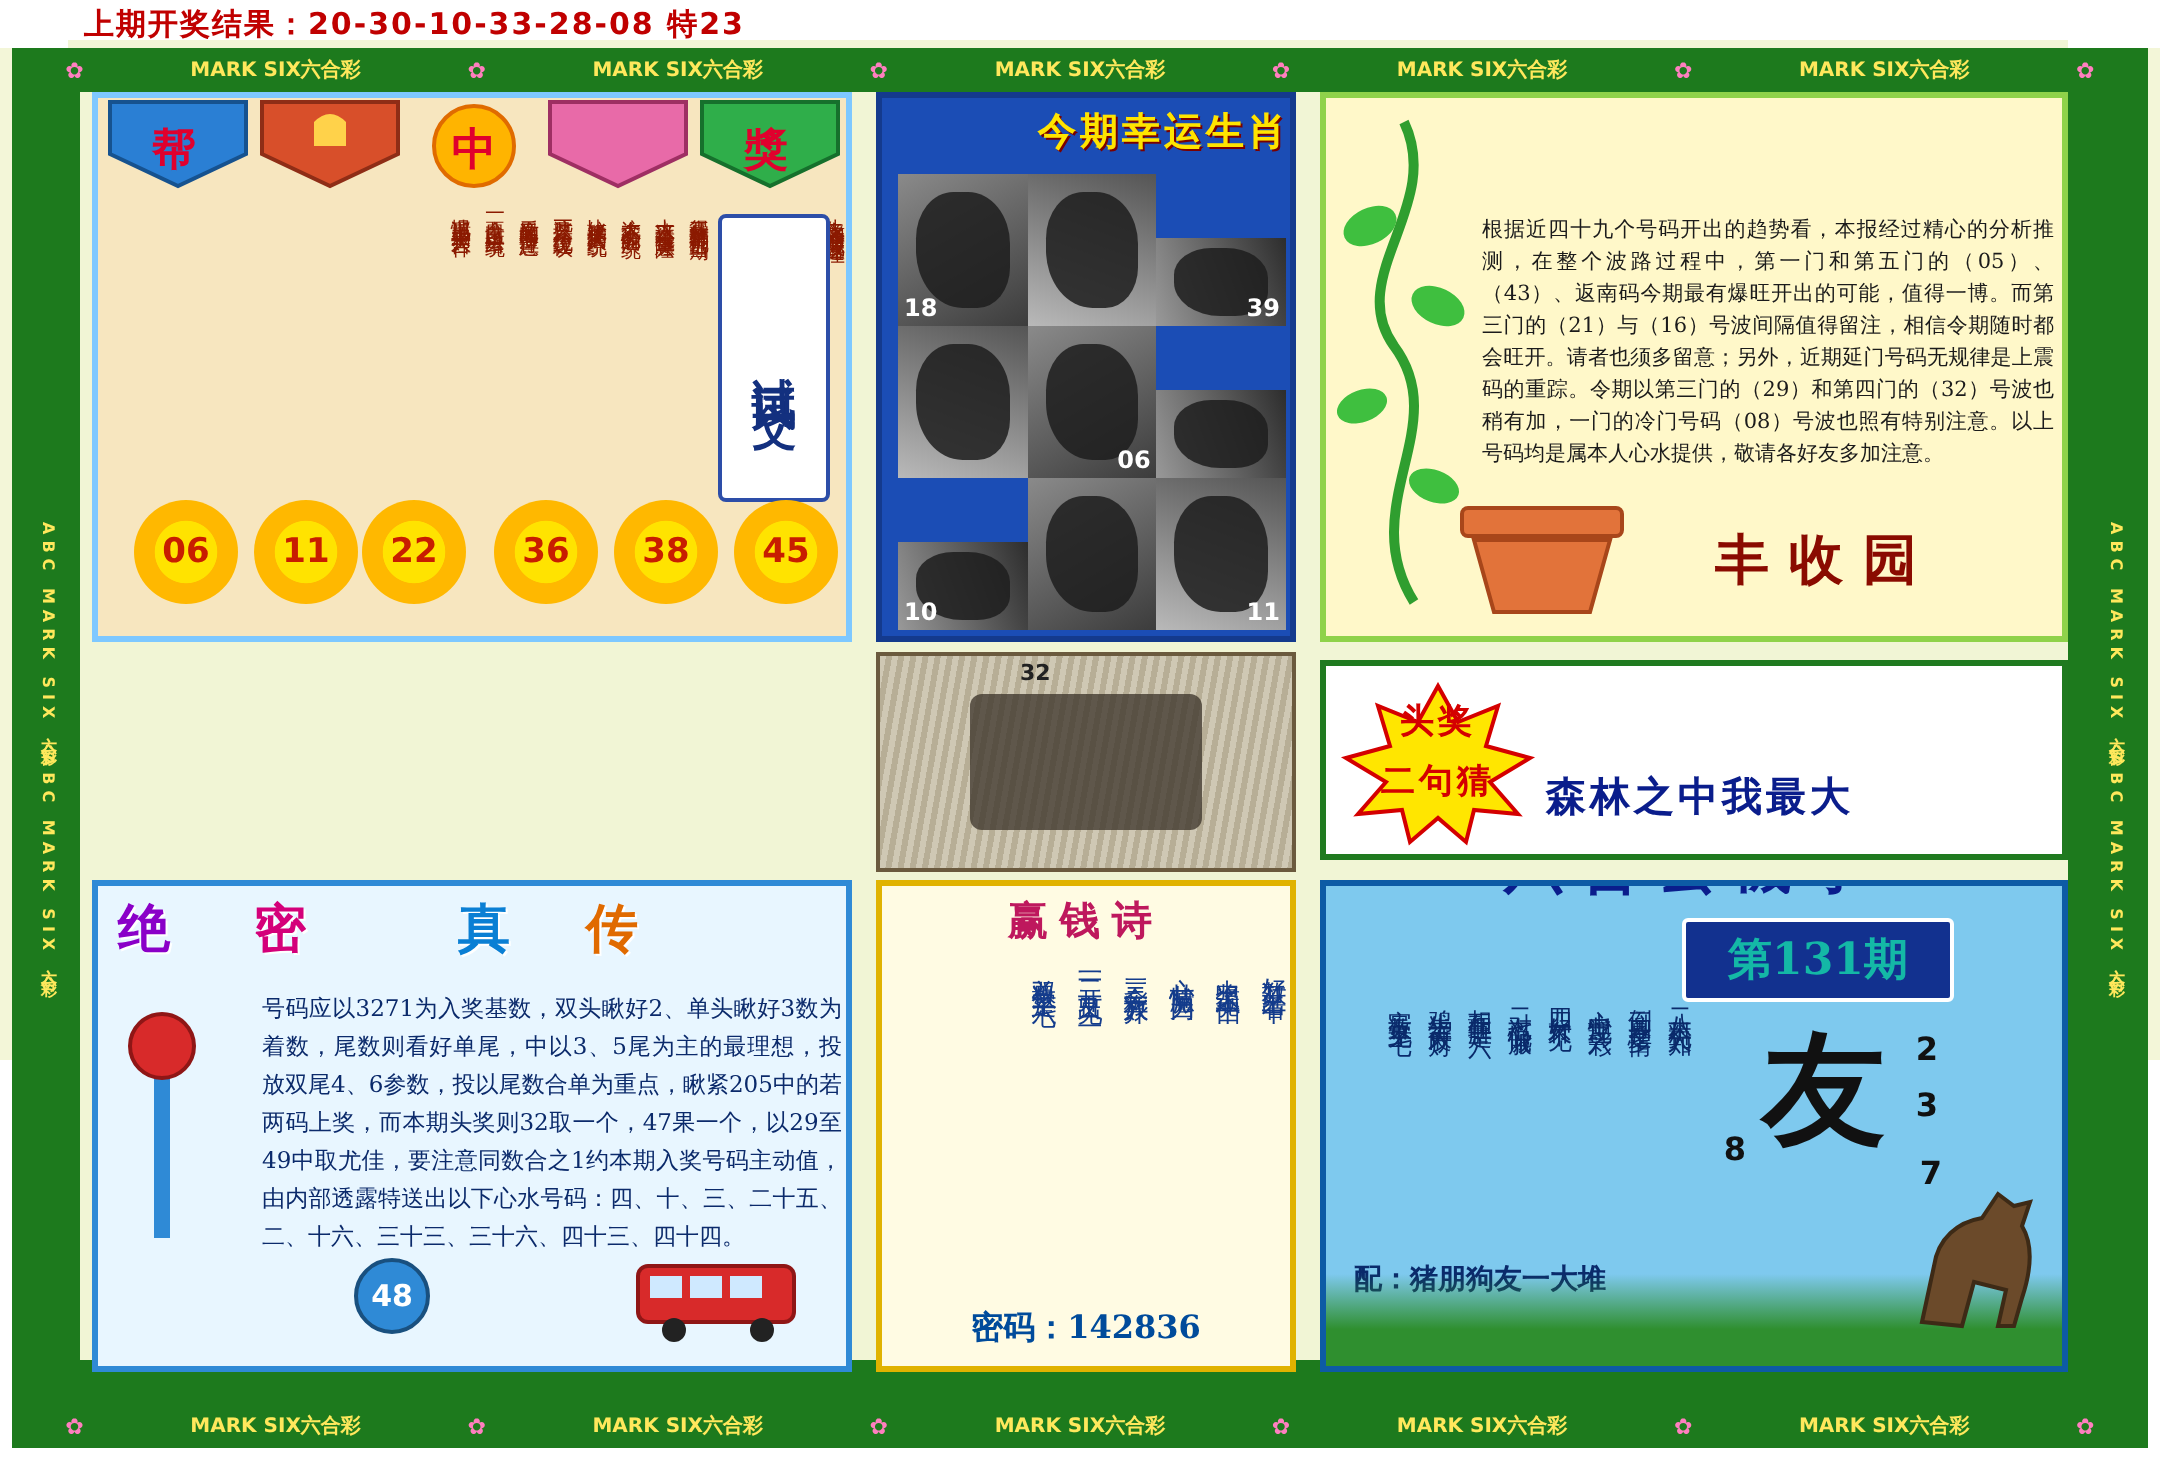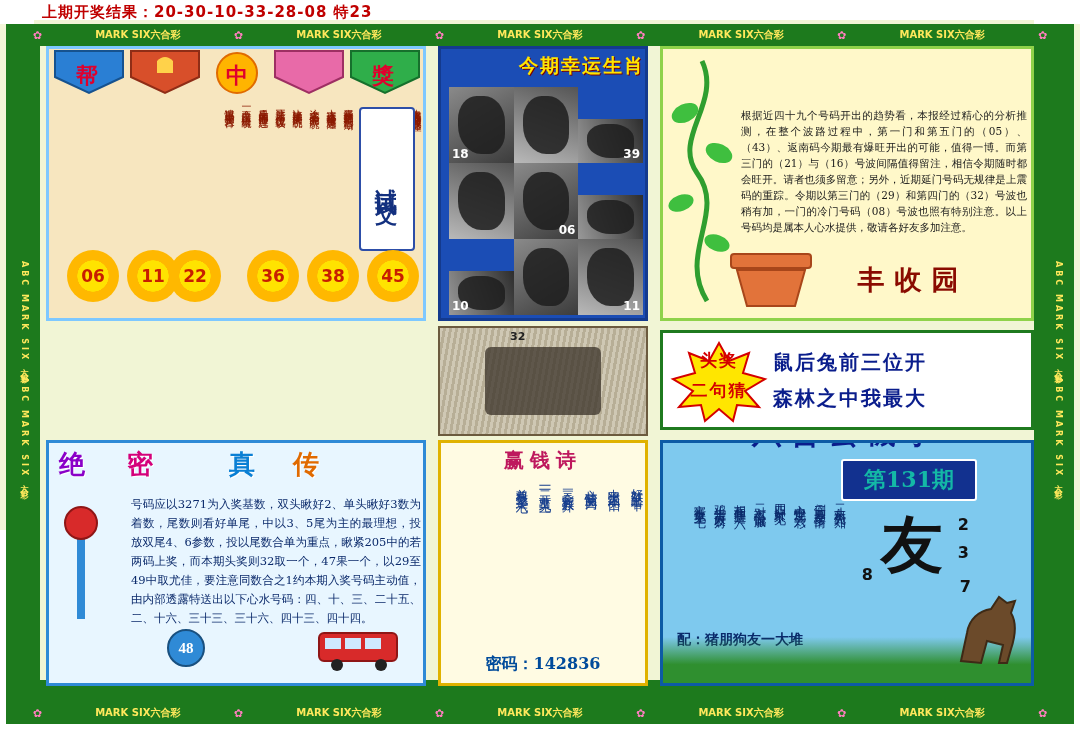--- a/index.html
+++ b/index.html
@@ -140,23 +140,23 @@
   
   #panelG{left:46px;top:440px;width:380px;height:246px;background:#e8f6ff;border:3px solid #2f8ad6;}
   .gTitleRow{position:absolute;left:0;top:0;width:100%;height:46px;}
   .gTitleChar{position:absolute;top:4px;color:#8a00c8;font-weight:bold;font-size:26px;
     font-family:"DejaVu Serif","Liberation Serif",serif;text-shadow:1px 1px 0 #fff;}
   .gBody{position:absolute;left:82px;top:52px;width:290px;height:140px;
     font-size:11.5px;line-height:19px;color:#0b2a6b;text-align:justify;
     font-family:"DejaVu Serif","Liberation Serif",serif;}
   .bus{position:absolute;right:14px;bottom:10px;width:92px;height:46px;}
   .lamp{position:absolute;left:12px;top:60px;width:40px;height:120px;}
-  .ball48{position:absolute;left:118px;bottom:16px;width:34px;height:34px;border-radius:50%;
+  .ball48{position:absolute;left:128px;bottom:16px;width:34px;height:34px;border-radius:50%;
     background:#2f8ad6;color:#fff;font-weight:bold;font-size:15px;display:flex;
-    align-items:center;justify-content:center;border:2px solid #19507f;font-family:Liberation Serif, serif;}
+    align-items:center;justify-content:center;border:2px solid #19507f;}
 
   
   #panelH{left:438px;top:440px;width:210px;height:246px;background:#fffbe3;border:3px solid #e0b200;}
   .hTitle{position:absolute;left:0;top:4px;width:100%;text-align:center;color:#be185d;
     font-weight:bold;font-size:20px;letter-spacing:6px;font-family:"DejaVu Serif","Liberation Serif",serif;}
   .hCols{position:absolute;left:6px;top:36px;width:198px;height:170px;display:flex;
     flex-direction:row-reverse;justify-content:flex-start;gap:7px;}
   .hCol{writing-mode:vertical-rl;text-orientation:upright;font-size:12.5px;line-height:16px;
     color:#143c8c;font-family:"DejaVu Serif","Liberation Serif",serif;letter-spacing:2px;}
   .hCode{position:absolute;left:0;bottom:8px;width:100%;text-align:center;
@@ -267,21 +267,21 @@
 
     <div class="flowerRow">
       <div class="flower" style="left:18px;">
         <div class="petal"></div>
         <div class="num">06</div>
       </div>
       <div class="flower" style="left:78px;">
         <div class="petal"></div>
         <div class="num">11</div>
       </div>
-      <div class="flower" style="left:120px;">
+      <div class="flower" style="left:132px;">
         <div class="petal"></div>
         <div class="num">22</div>
       </div>
       <div class="flower" style="left:198px;">
         <div class="petal"></div>
         <div class="num">36</div>
       </div>
       <div class="flower" style="left:258px;">
         <div class="petal"></div>
         <div class="num">38</div>
@@ -357,21 +357,20 @@
     <div class="etchFig"></div>
     <div class="etchNum">32</div>
   </div>
 
   <div class="panel" id="panelF">
     <svg class="burst" viewBox="0 0 100 82">
       <path d="M50 2 L60 20 L80 12 L74 32 L96 38 L76 50 L90 66 L68 64 L64 80 L50 68 L36 80 L32 64 L10 66 L24 50 L4 38 L26 32 L20 12 L40 20z" fill="#ffe600" stroke="#d40000" stroke-width="2"></path>
     </svg>
     <div class="burstTxt1" style="left:6px;">头奖</div>
     <div class="burstTxt2" style="left:6px;">二句猜</div>
-    <div class="guessLine gl1">鼠后兔前三位开</div>
     <div class="guessLine gl2">森林之中我最大</div>
   </div>
 
   <div class="panel" id="panelG">
     <div class="gTitleRow">
       <div class="gTitleChar" style="left:10px;">绝</div>
       <div class="gTitleChar" style="left:78px;color:#d4007a;">密</div>
       <div class="gTitleChar" style="left:180px;color:#0a7fd4;">真</div>
       <div class="gTitleChar" style="left:244px;color:#e06a00;">传</div>
     </div>

